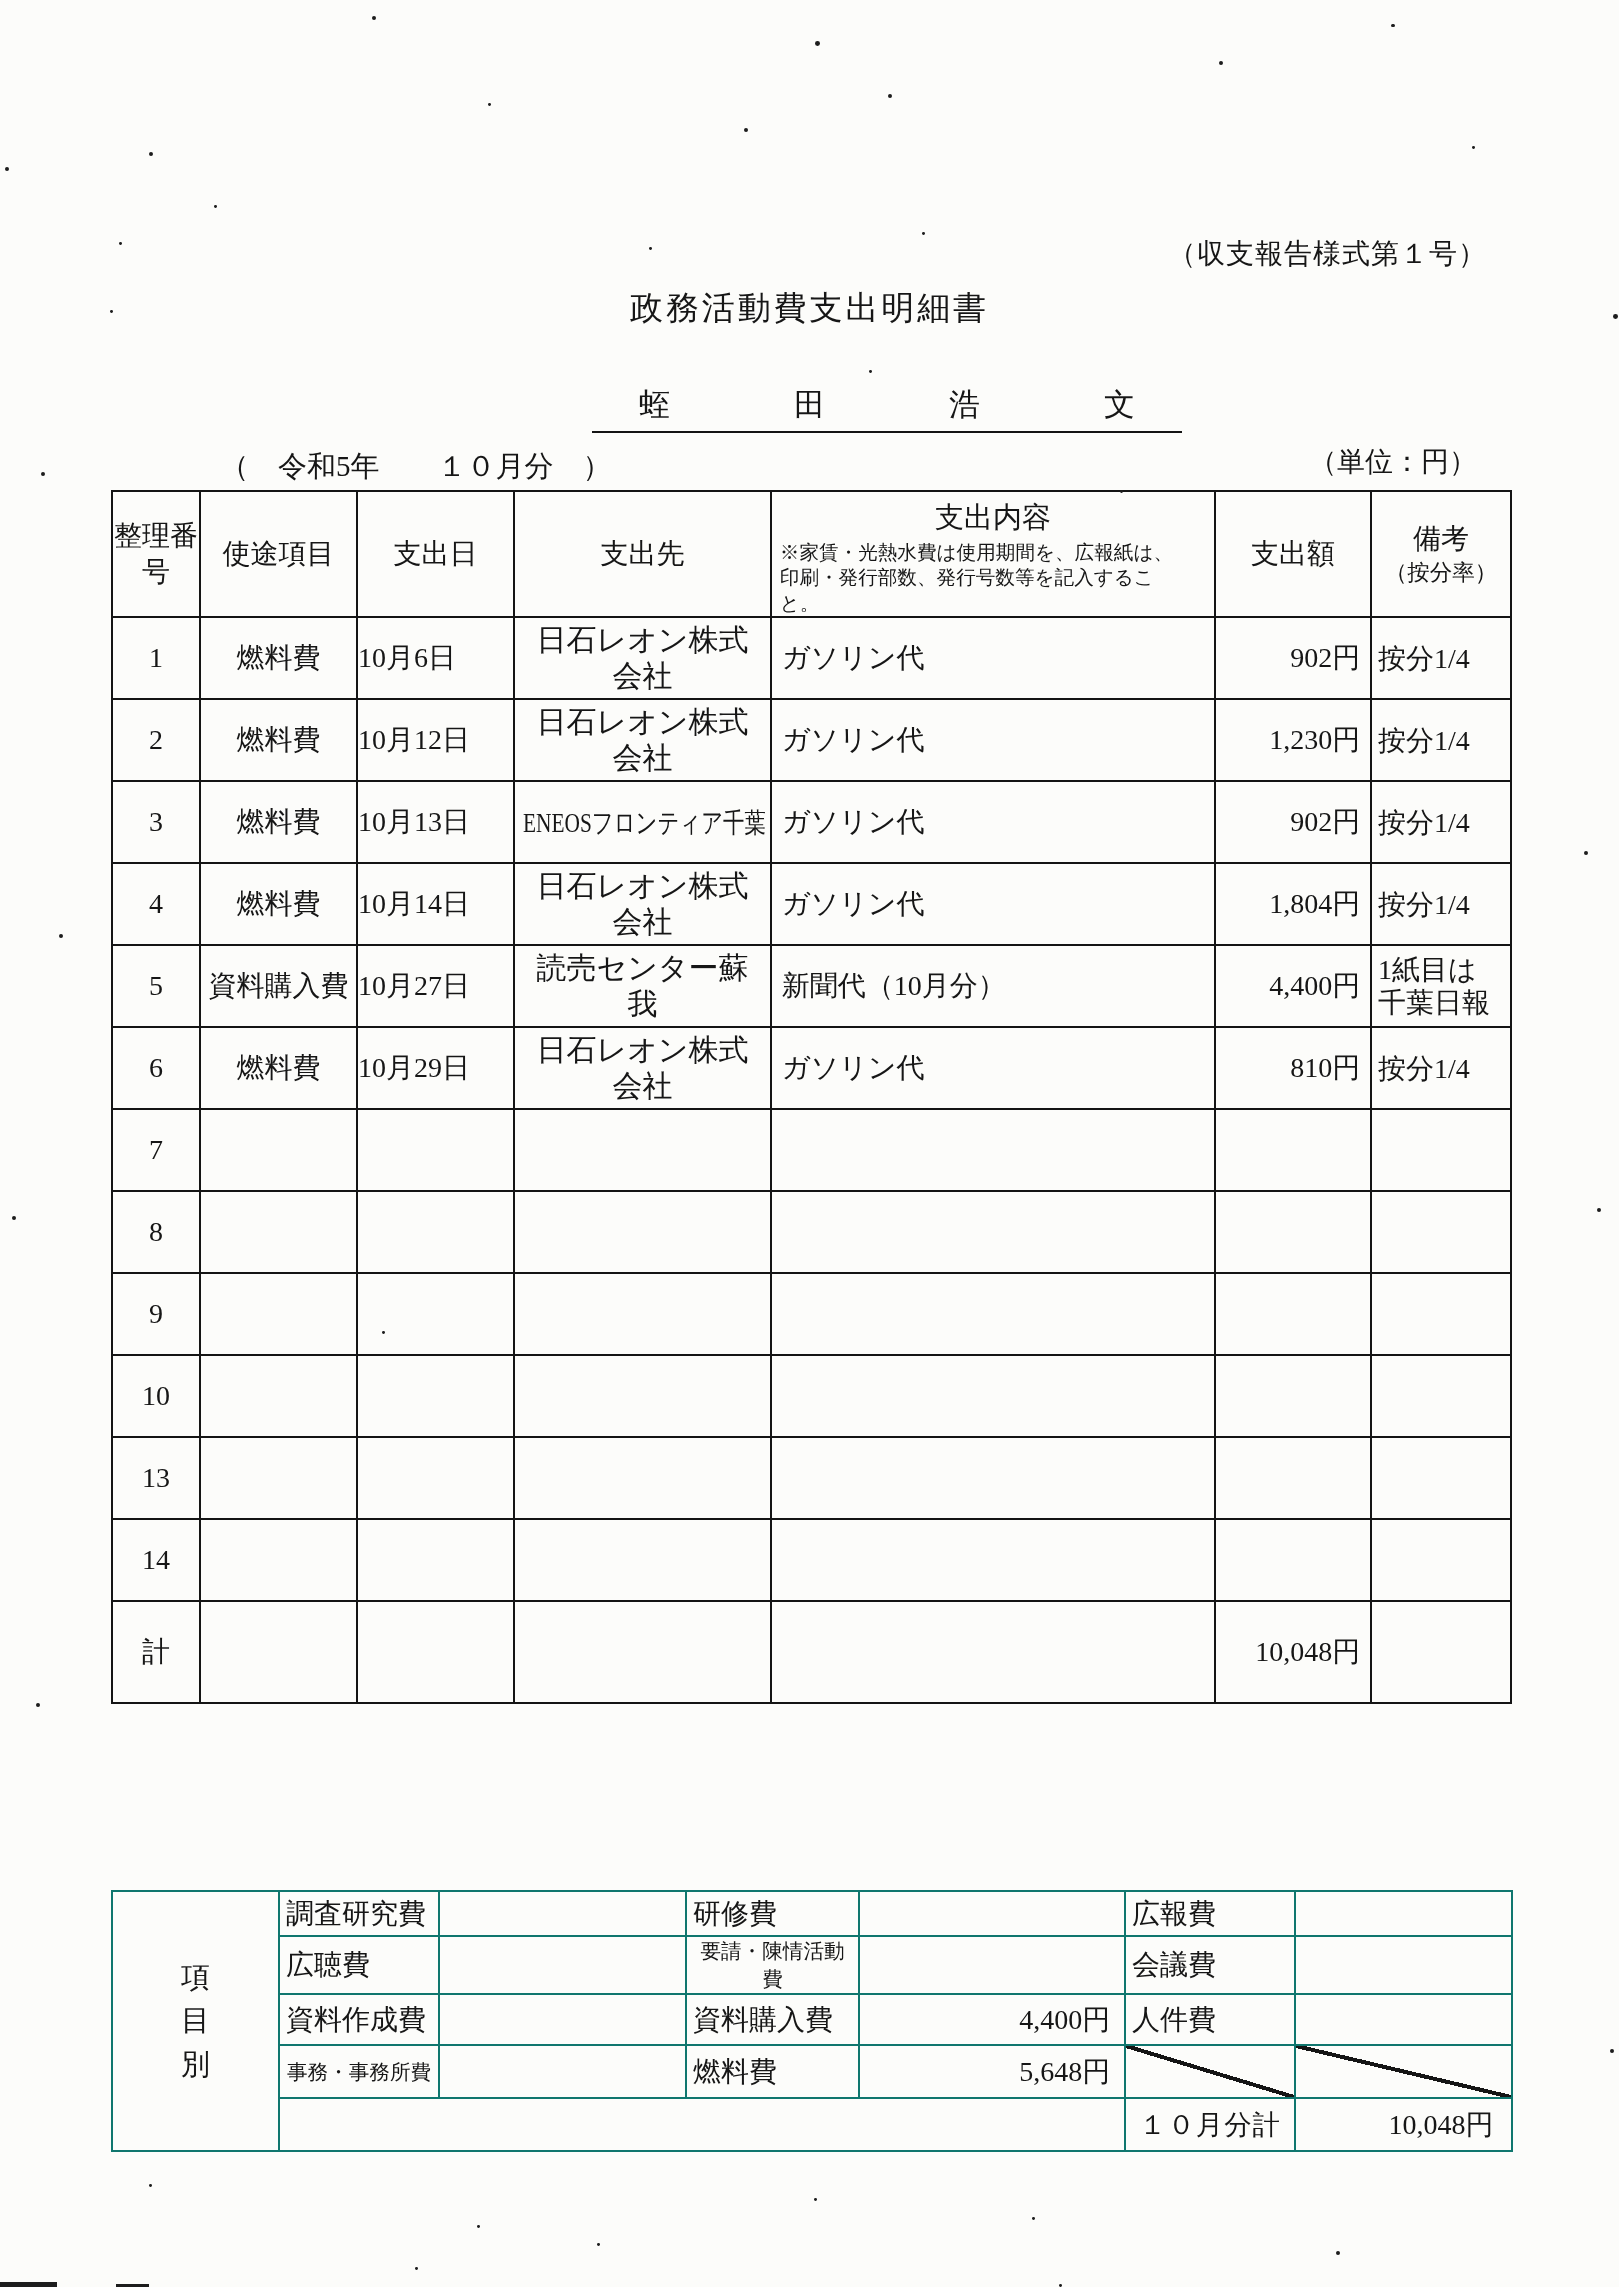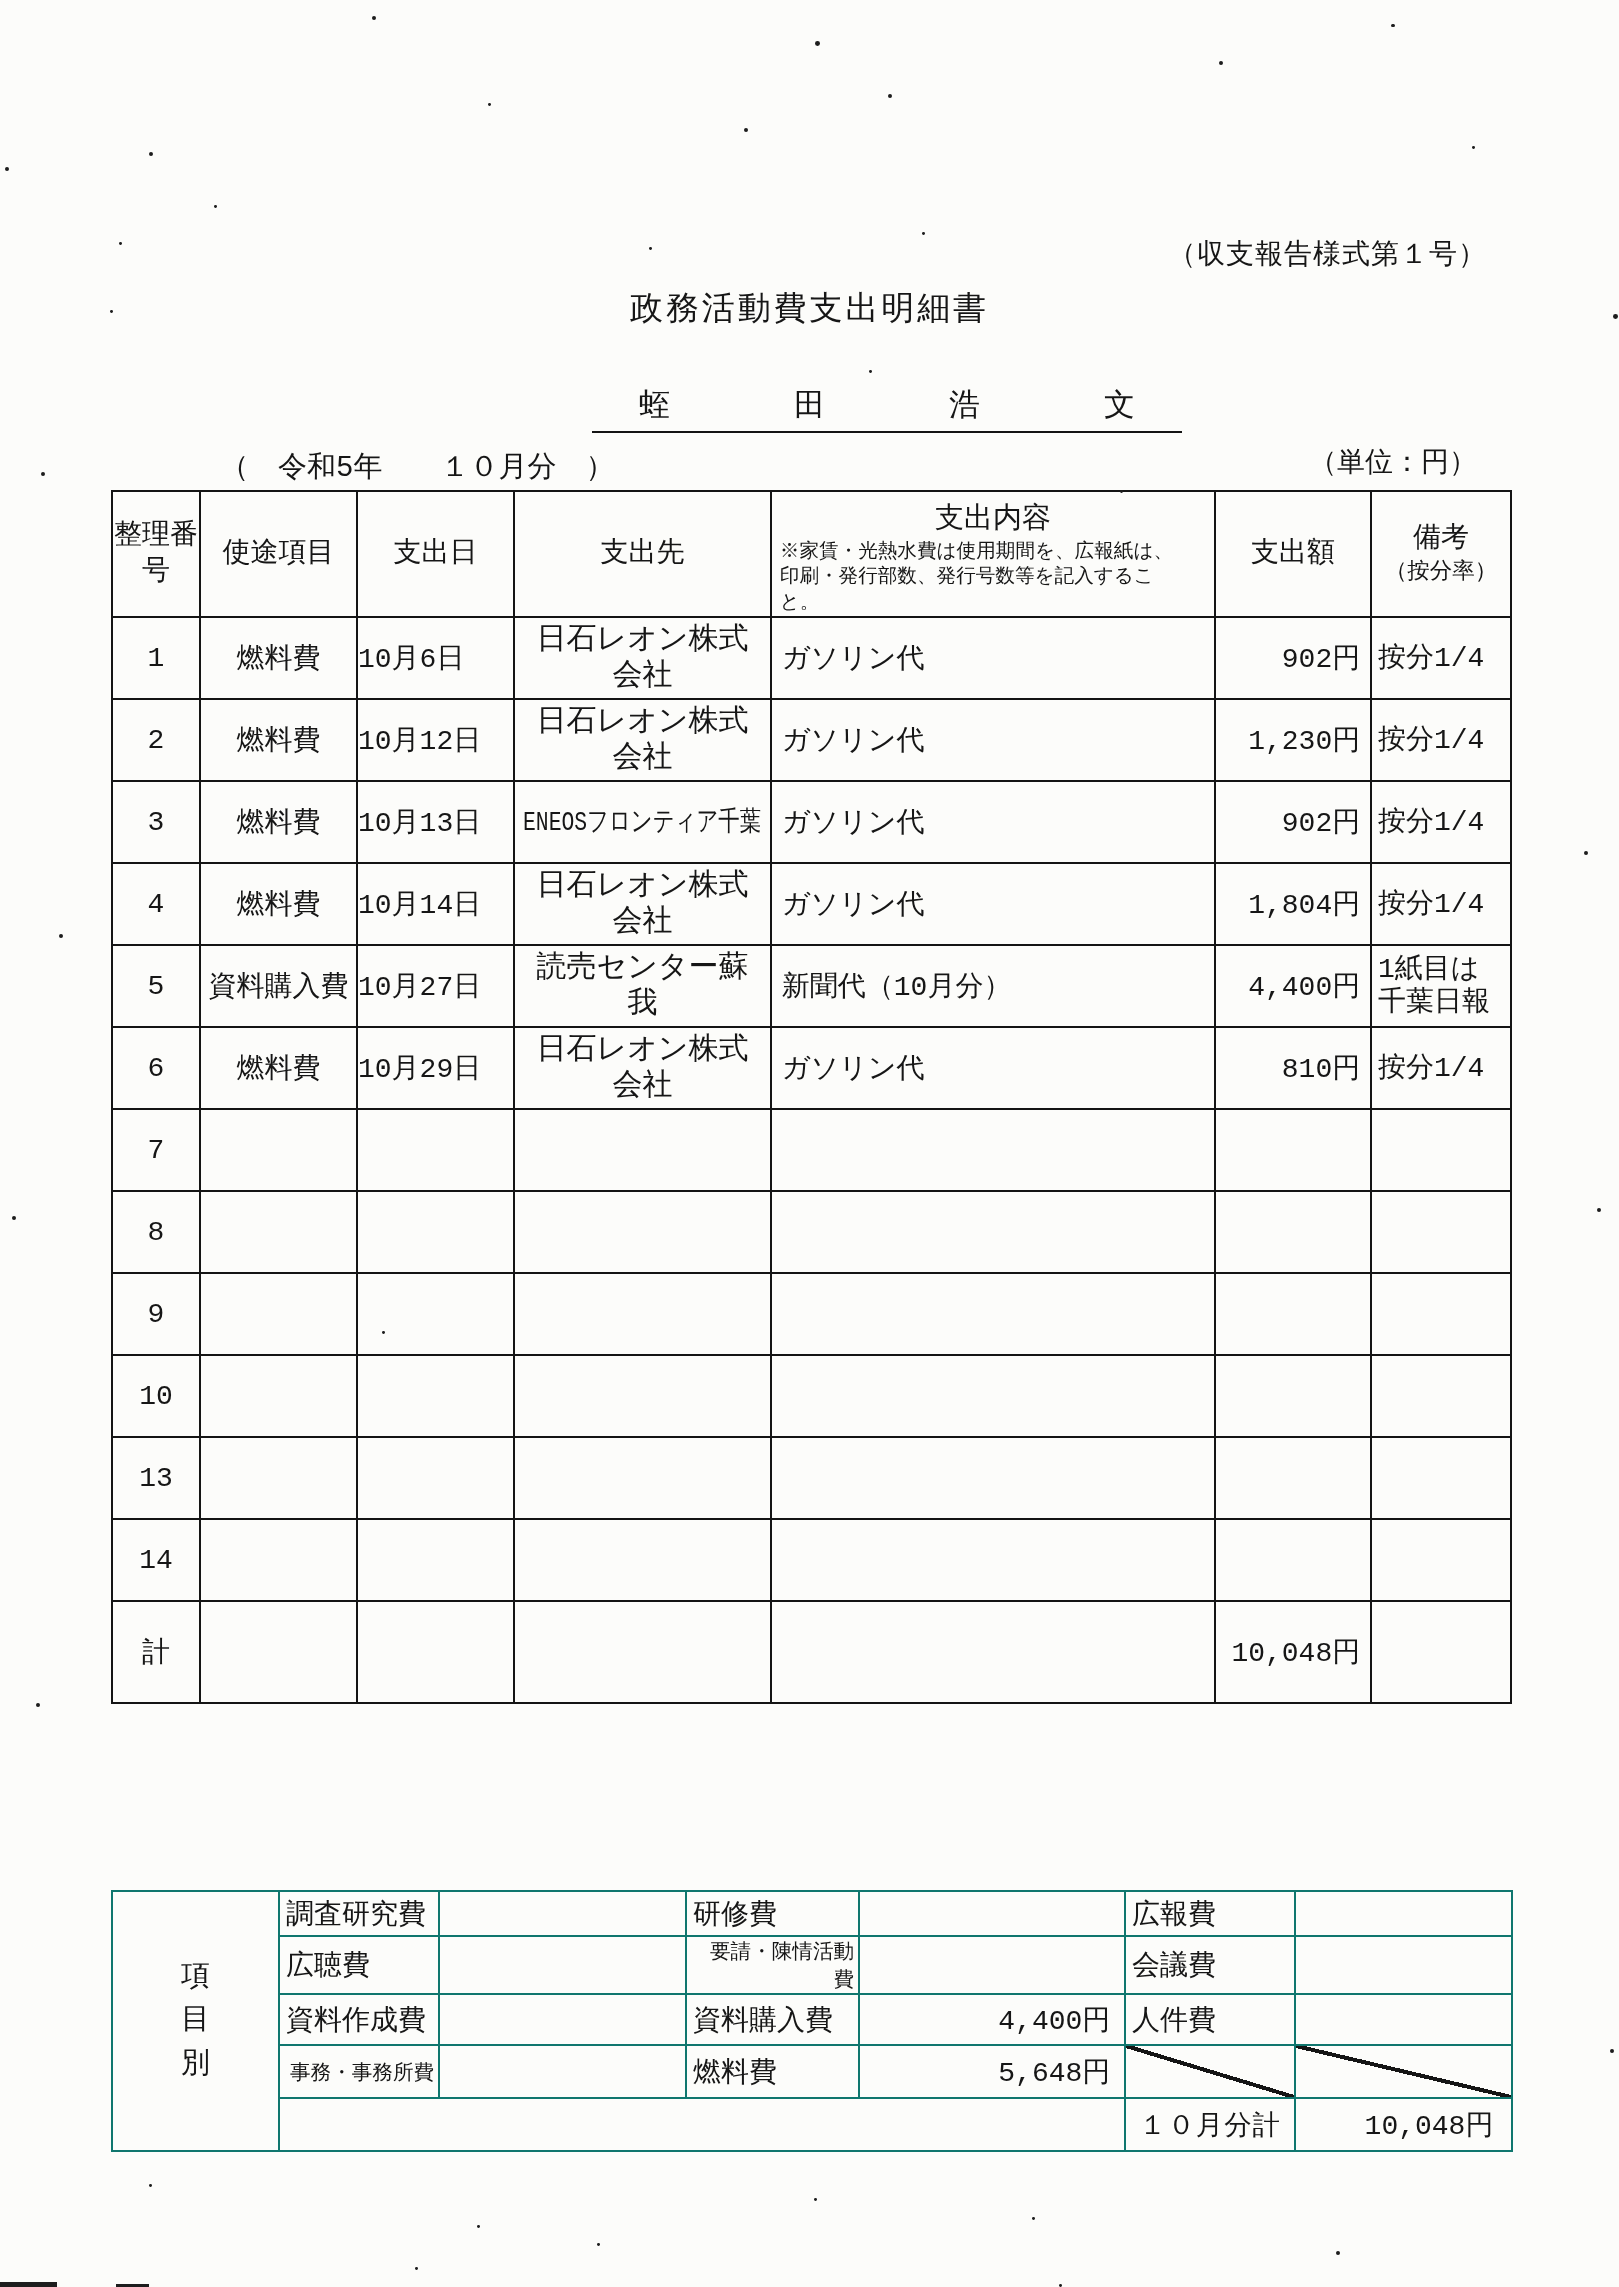--- a/index.html
+++ b/index.html
@@ -1,21 +1,21 @@
 <!DOCTYPE html>
 <html lang="ja"><head>
 <meta charset="utf-8">
 <style>
   * { margin:0; padding:0; box-sizing:border-box; }
   body { margin:0; background:#777; }
   .page {
     position:relative;
     width:1619px; height:2288px;
     background:#fcfcfa;
-    font-family:Liberation Mono, monospace;
+    font-family:Liberation Serif, serif;
     color:#161616;
     overflow:hidden;
   }
   
   .form-number { position:absolute; left:1168px; top:235px; font-size:28px; letter-spacing:1px; }
   .doc-title   { position:absolute; left:0; top:286px; width:100%; text-align:center; font-size:33px; letter-spacing:2.9px; }
   .name-label  { position:absolute; left:192px; top:394px; font-size:29px; letter-spacing:1px; }
   .name-underline {
     position:absolute; left:592px; top:382px; width:590px; height:51px;
     border-bottom:2.9px solid #141414; font-size:31px;
@@ -53,21 +53,21 @@
     border:2.9px solid #141414; font-size:28px;
   }
   .summary-table td { border:2px solid #0f766e; overflow:hidden; }
   .summary-table tr.sr1 { height:45px; }
   .summary-table tr.sr  { height:51px; }
   .summary-table tr.sr4 { height:53px; }
   .summary-table tr.sr5 { height:53px; }
   .side-label { text-align:center; vertical-align:middle; }
   .side-label-text { width:33px; margin:0 auto; font-size:29px; line-height:1.5; word-break:break-all; }
   .s-label { text-align:left; padding:0 5.9px; }
-  .s-label-sm { text-align:right; padding:0 3.9px; font-size:20.6px; }
+  .s-label-sm { text-align:center; padding:0 3.9px; font-size:20.6px; }
   .s-value { text-align:right; padding-right:13.7px; }
   .slash {
     background-image:linear-gradient(to top right,
       transparent 0, transparent calc(50% - 2px),
       #141414 calc(50% - 2px), #141414 calc(50% + 2px),
       transparent calc(50% + 2px), transparent 100%);
   }
   .f-label { text-align:center; font-size:27.4px; letter-spacing:1px; }
   .f-value { text-align:right; padding-right:17.6px; }
 

